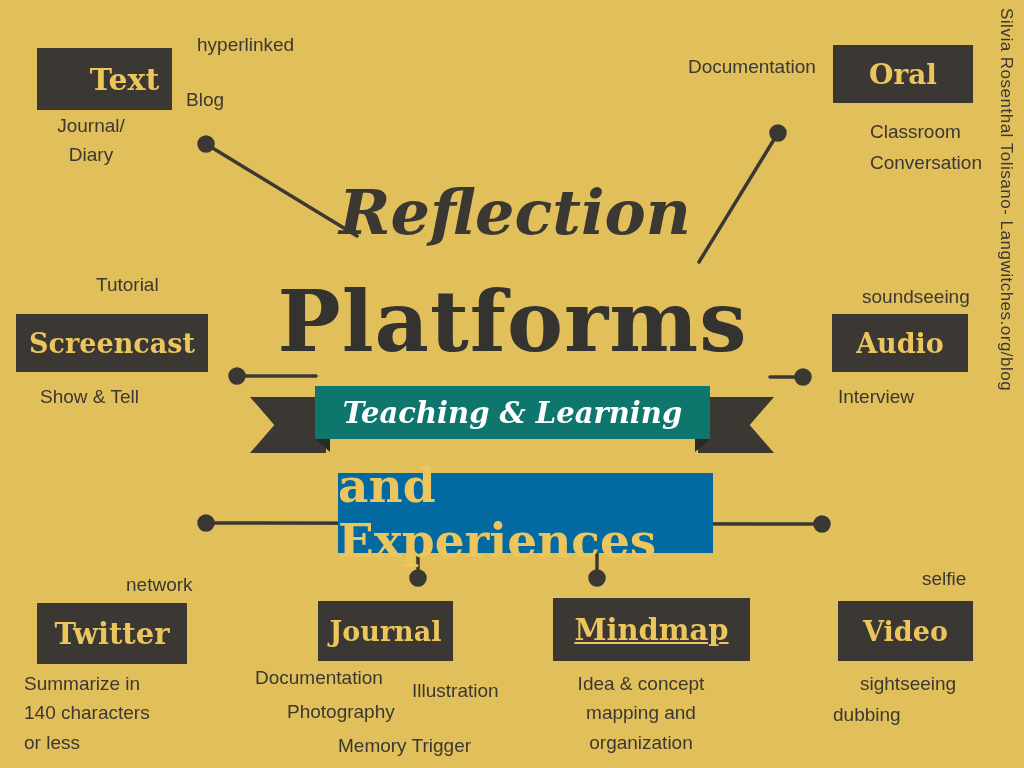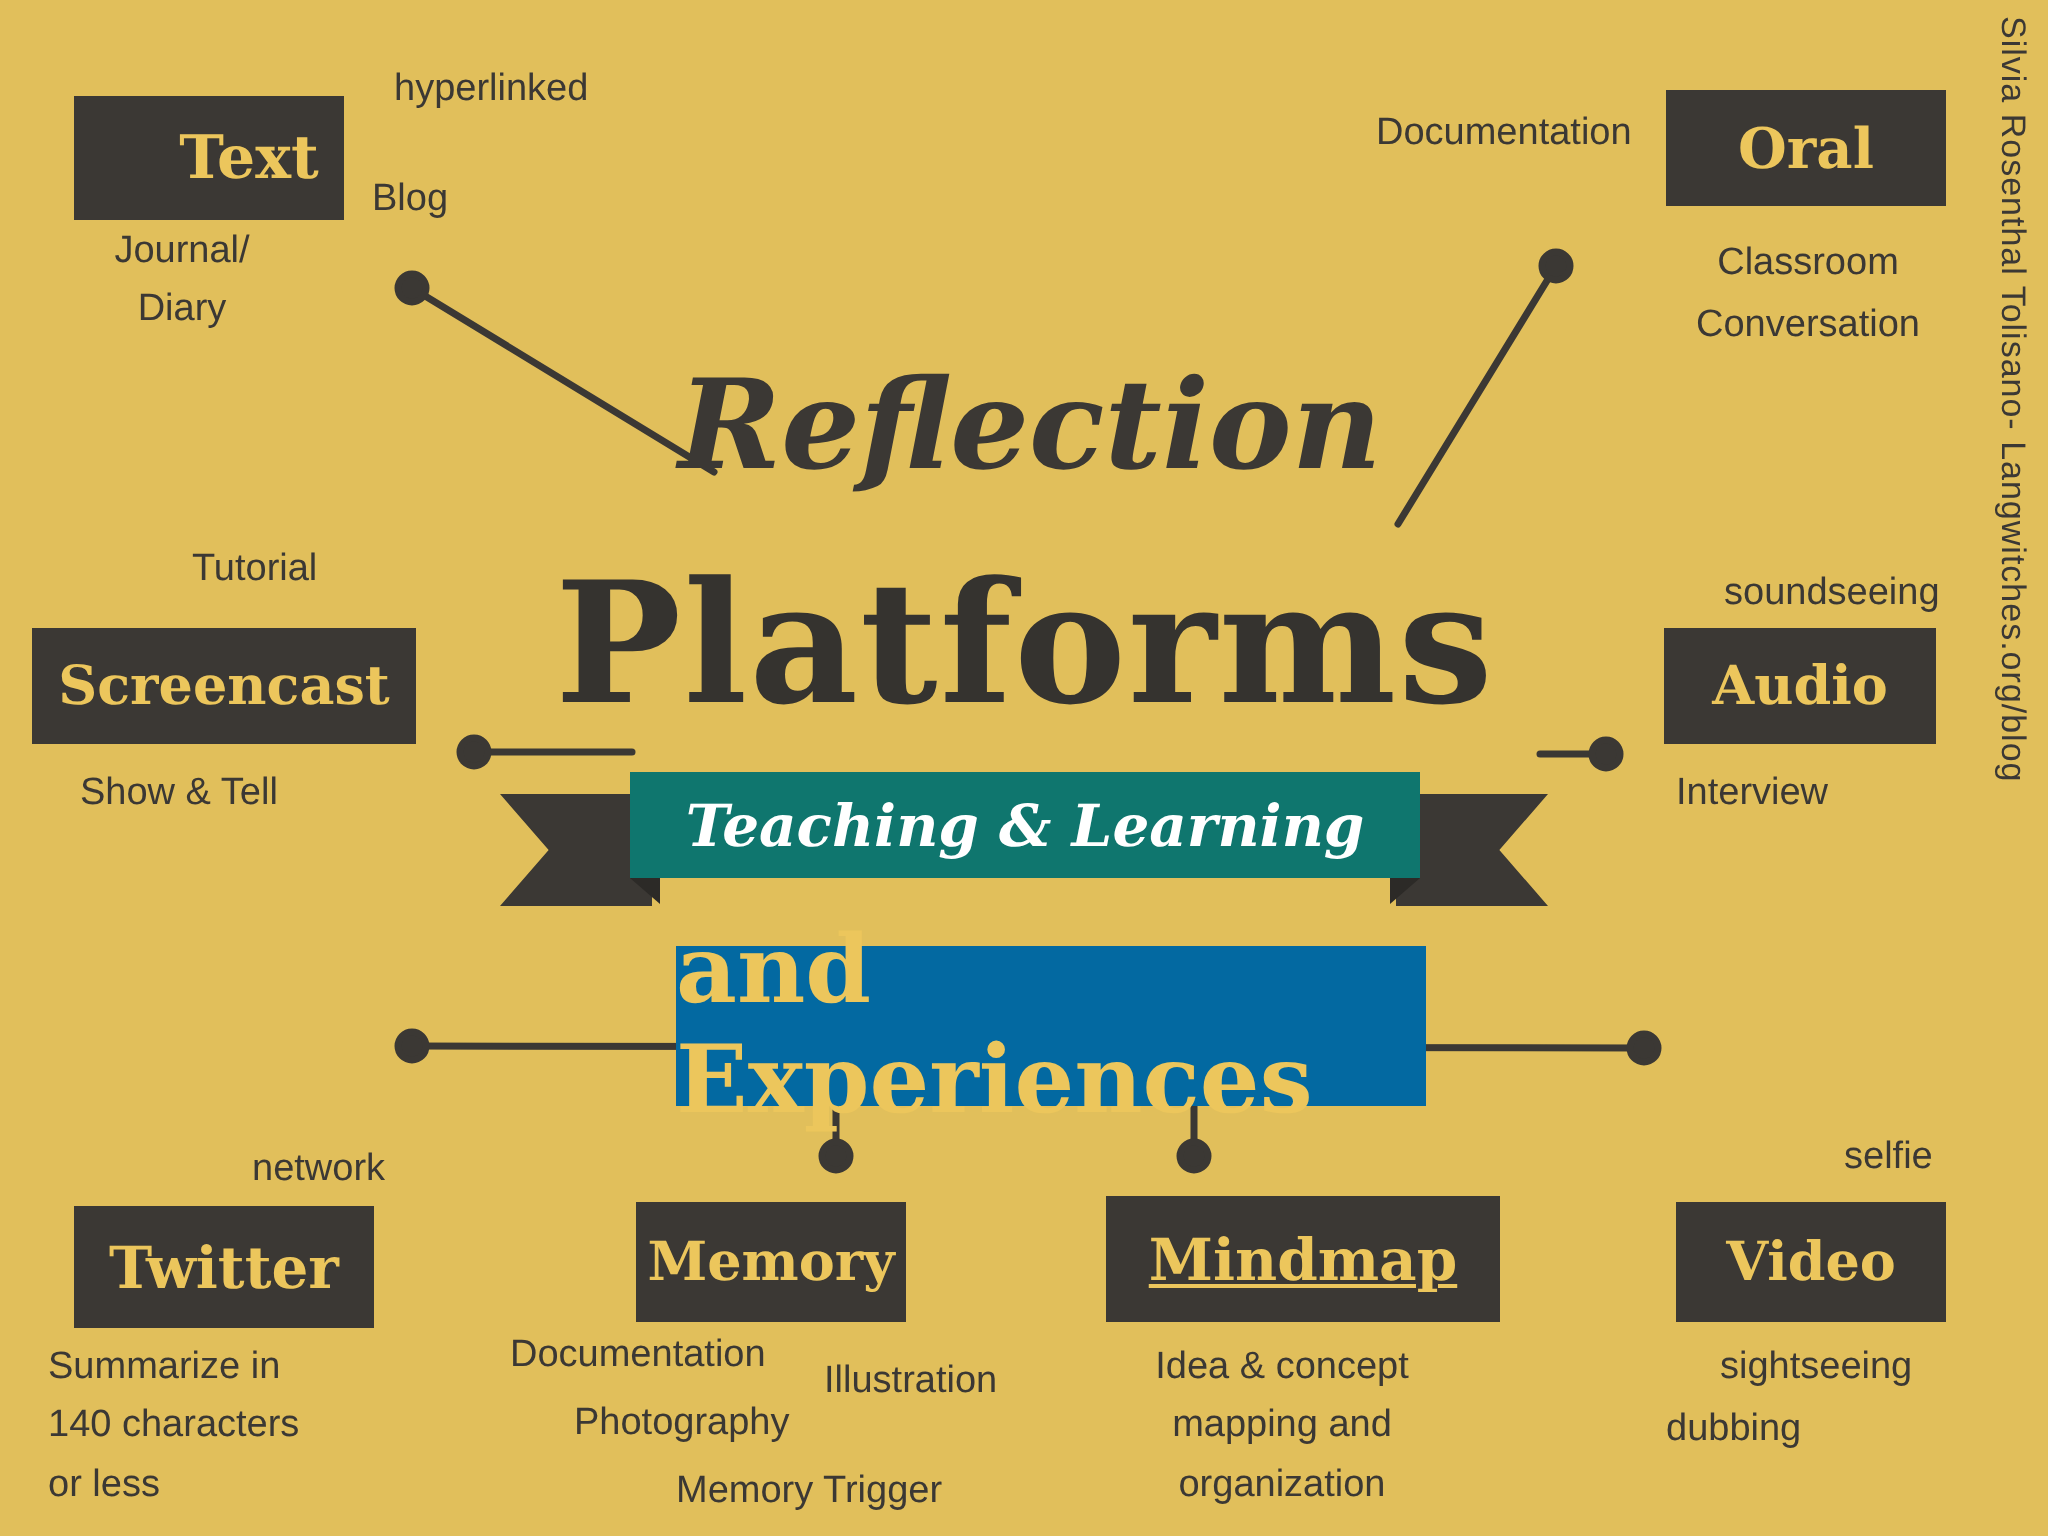--- a/index.html
+++ b/index.html
@@ -39,21 +39,21 @@
     color: #3B3834;
     font-size: 19px;
     z-index: 3;
     white-space: pre-line;
     line-height: 1.5;
   }
   .ann-hyperlinked   { left: 197px; top: 31px; }
   .ann-blog          { left: 186px; top: 86px; }
   .ann-journal       { left: 36px;  top: 112px; width: 110px; text-align: center; }
   .ann-intrapersonal { left: 688px; top: 53px; }
-  .ann-classroom     { left: 828px; top: 116px; width: 152px; text-align: center; line-height: 1.65; }
+  .ann-classroom     { left: 870px; top: 116px; width: 152px; line-height: 1.65; }
   .ann-tutorial      { left: 96px;  top: 271px; }
   .ann-showtell      { left: 40px;  top: 383px; }
   .ann-soundseeing   { left: 862px; top: 283px; }
   .ann-interview     { left: 838px; top: 383px; text-align: right; }
   .ann-network       { left: 126px; top: 571px; }
   .ann-summarize     { left: 24px;  top: 669px; width: 168px; line-height: 1.55; }
   .ann-documentation { left: 255px; top: 664px; }
   .ann-illustration  { left: 412px; top: 677px; }
   .ann-photography   { left: 287px; top: 698px; }
   .ann-memory        { left: 338px; top: 732px; }
@@ -224,21 +224,21 @@
 
   <div class="box box-twitter">
     <span>Twitter</span>
   </div>
   <div class="ann ann-network">network</div>
   <div class="ann ann-summarize">Summarize in
 140 characters
 or less</div>
 
   <div class="box box-images">
-    <span>Memory</span>
+    <span>Journal</span>
   </div>
   <div class="ann ann-documentation">Documentation</div>
   <div class="ann ann-illustration">Illustration</div>
   <div class="ann ann-photography">Photography</div>
   <div class="ann ann-memory">Memory Trigger</div>
 
   <div class="box box-mindmap">
     <span>Mindmap</span>
   </div>
   <div class="ann ann-idea">Idea &amp; concept

